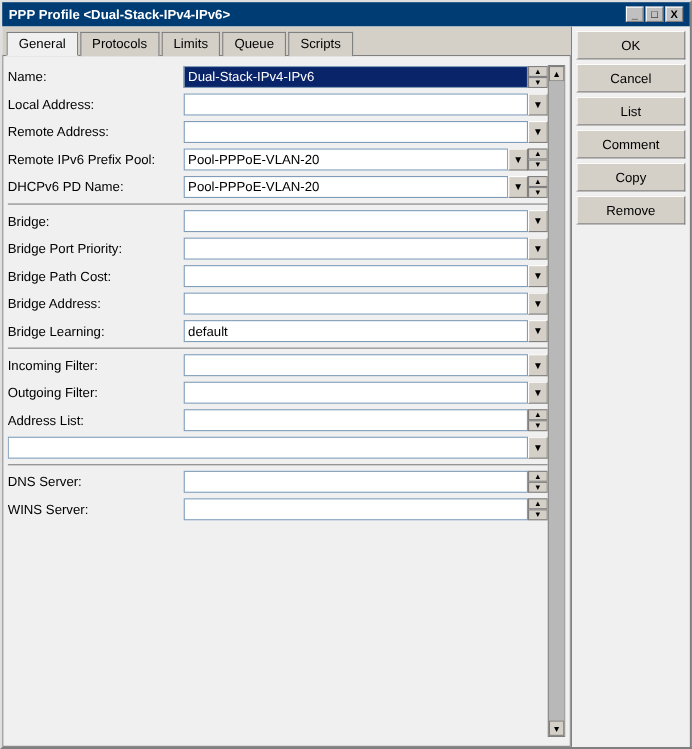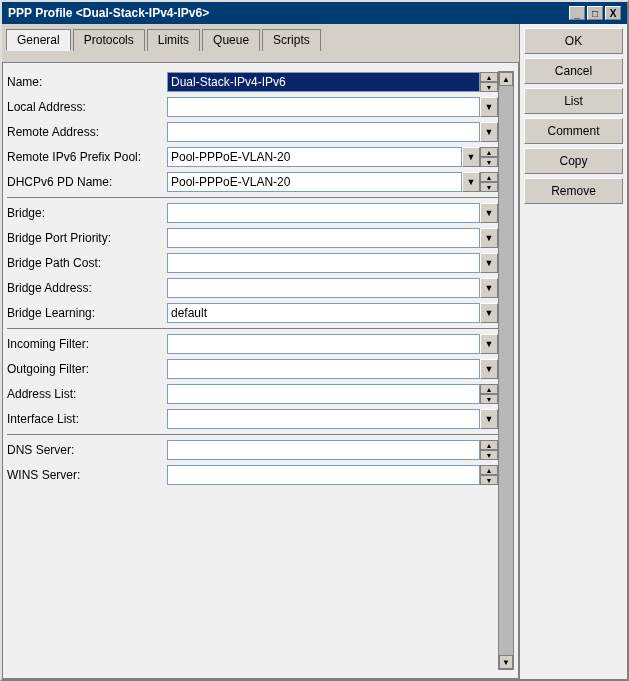--- a/index.html
+++ b/index.html
@@ -63,21 +63,21 @@
     }
     .main-panel {
       flex: 1;
       display: flex;
       flex-direction: column;
       overflow: hidden;
     }
     .tabs {
       display: flex;
       background: #d4d0c8;
-      padding: 4px 4px 12px 4px;
+      padding: 4px 4px 0 4px;
       gap: 2px;
       flex-shrink: 0;
     }
     .tab {
       padding: 3px 10px;
       background: #d4d0c8;
       border: 1px solid #808080;
       border-bottom: none;
       cursor: pointer;
       font-size: 12px;
@@ -404,21 +404,20 @@
               <div class="input-with-btn">
                 <input class="form-input" type="text" style="">
                 <div class="up-down-btn">
                   <div class="up-btn">▲</div>
                   <div class="down-btn">▼</div>
                 </div>
               </div>
             </div>
 
             <div class="form-row">
-              <span class="form-label">Interface List:</span>
               <div class="input-with-btn">
                 <input class="form-input" type="text" style="">
                 <div class="dropdown-btn">▼</div>
               </div>
             </div>
 
             <div class="divider"></div>
 
             <div class="form-row">
               <span class="form-label">DNS Server:</span>

